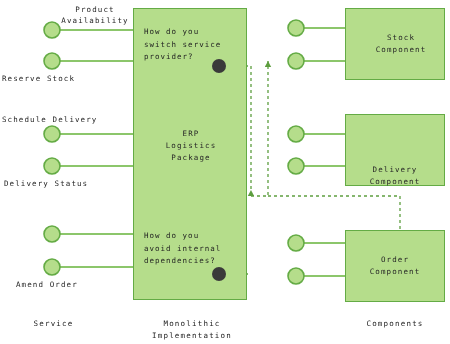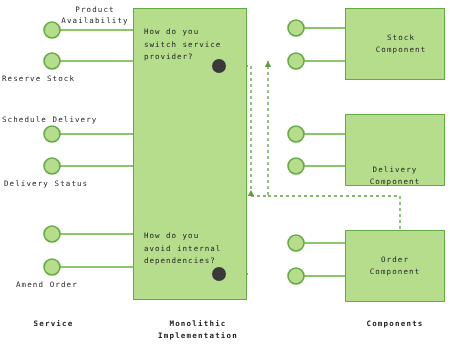--- a/index.html
+++ b/index.html
@@ -14,21 +14,21 @@
   .box{position:absolute;box-sizing:border-box;
        background:#b5dd8b;border:1.5px solid #64ab45;}
   .boxtext{position:absolute;text-align:center;color:#262626;
            font-size:7.5px;line-height:12px;letter-spacing:1.1px;
            white-space:pre-line;}
   .qtext{position:absolute;color:#1f1f1f;font-size:7.5px;
          line-height:12.5px;letter-spacing:1.0px;white-space:pre-line;}
   .svclabel{position:absolute;color:#262626;font-size:7.5px;
             letter-spacing:1.1px;line-height:11px;white-space:pre-line;}
   .collabel{position:absolute;color:#1a1a1a;font-size:7.5px;
-            font-weight:bold;letter-spacing:1.2px;line-height:12px;
+            font-weight:normal;letter-spacing:1.2px;line-height:12px;
             text-align:center;white-space:pre-line;}
 </style>
 </head>
 <body>
 
 <div id="stage">
 
   <svg class="layer" viewBox="0 0 450 344">
     <defs>
       <marker id="arrowL" markerWidth="7" markerHeight="7" refX="6" refY="3.2" orient="auto" markerUnits="userSpaceOnUse">
@@ -95,29 +95,32 @@
   <div class="svclabel" style="left:40px;top:4px;width:110px;text-align:center;">Product
 Availability</div>
   <div class="svclabel" style="left:2px;top:73px;width:100px;text-align:left;">Reserve Stock</div>
   <div class="svclabel" style="left:2px;top:114px;width:128px;text-align:left;">Schedule Delivery</div>
   <div class="svclabel" style="left:4px;top:178px;width:108px;text-align:left;">Delivery Status</div>
   <div class="svclabel" style="left:16px;top:279px;width:120px;text-align:left;">Amend Order</div>
 
   <div class="qtext" style="left:144px;top:26px;width:100px;">How do you
 switch service
 provider?</div>
+  <div class="boxtext" style="left:141px;top:128px;width:100px;">ERP
+Logistics
+Package</div>
   <div class="qtext" style="left:144px;top:230px;width:104px;">How do you
 avoid internal
 dependencies?</div>
 
   <div class="boxtext" style="left:345px;top:32px;width:112px;">Stock
 Component</div>
   <div class="boxtext" style="left:345px;top:138px;width:100px;margin-top:26px;">Delivery
 Component</div>
   <div class="boxtext" style="left:345px;top:254px;width:100px;">Order
 Component</div>
 
   <div class="collabel" style="left:6px;top:318px;width:95px;">Service</div>
-  <div class="collabel" style="left:138px;top:318px;width:120px;">Monolithic
+  <div class="collabel" style="left:132px;top:318px;width:120px;">Monolithic
 Implementation</div>
   <div class="collabel" style="left:345px;top:318px;width:100px;">Components</div>
 
 </div>
 
 </body></html>

